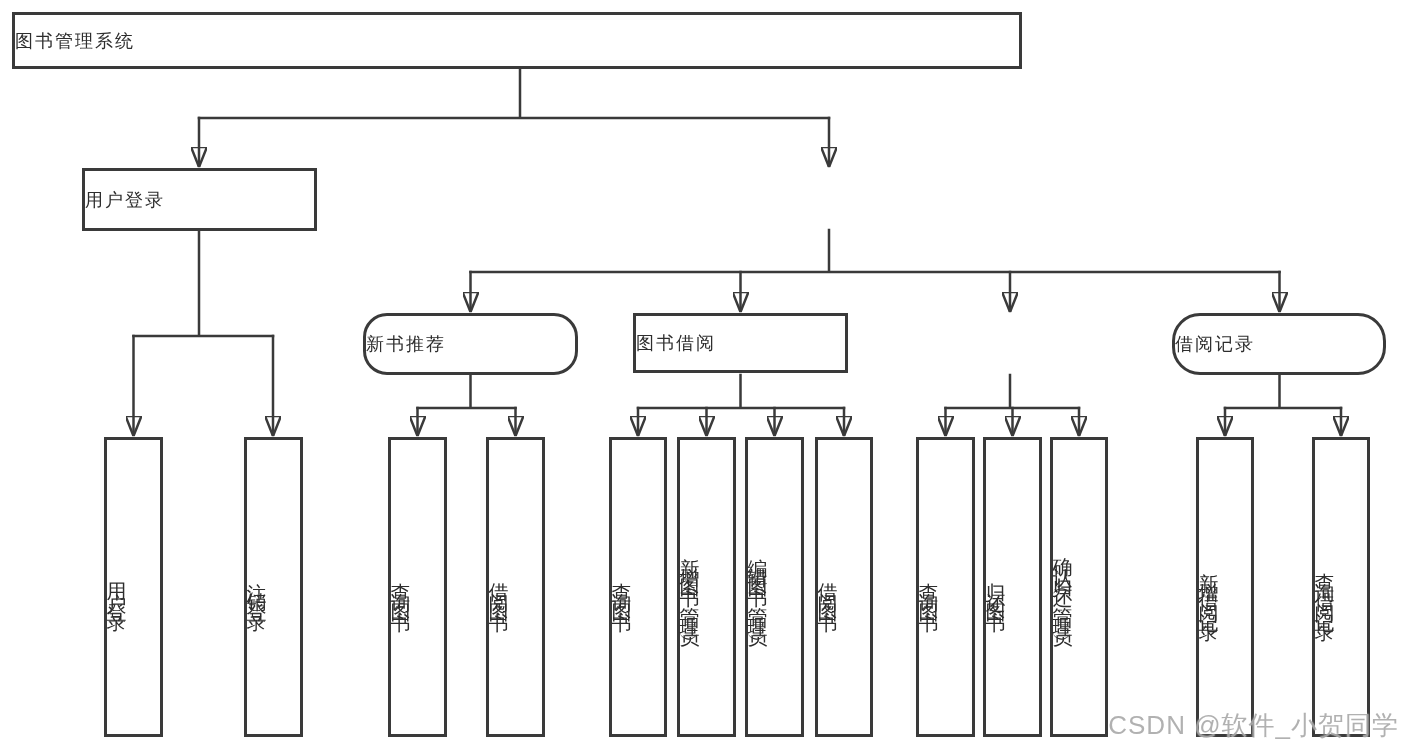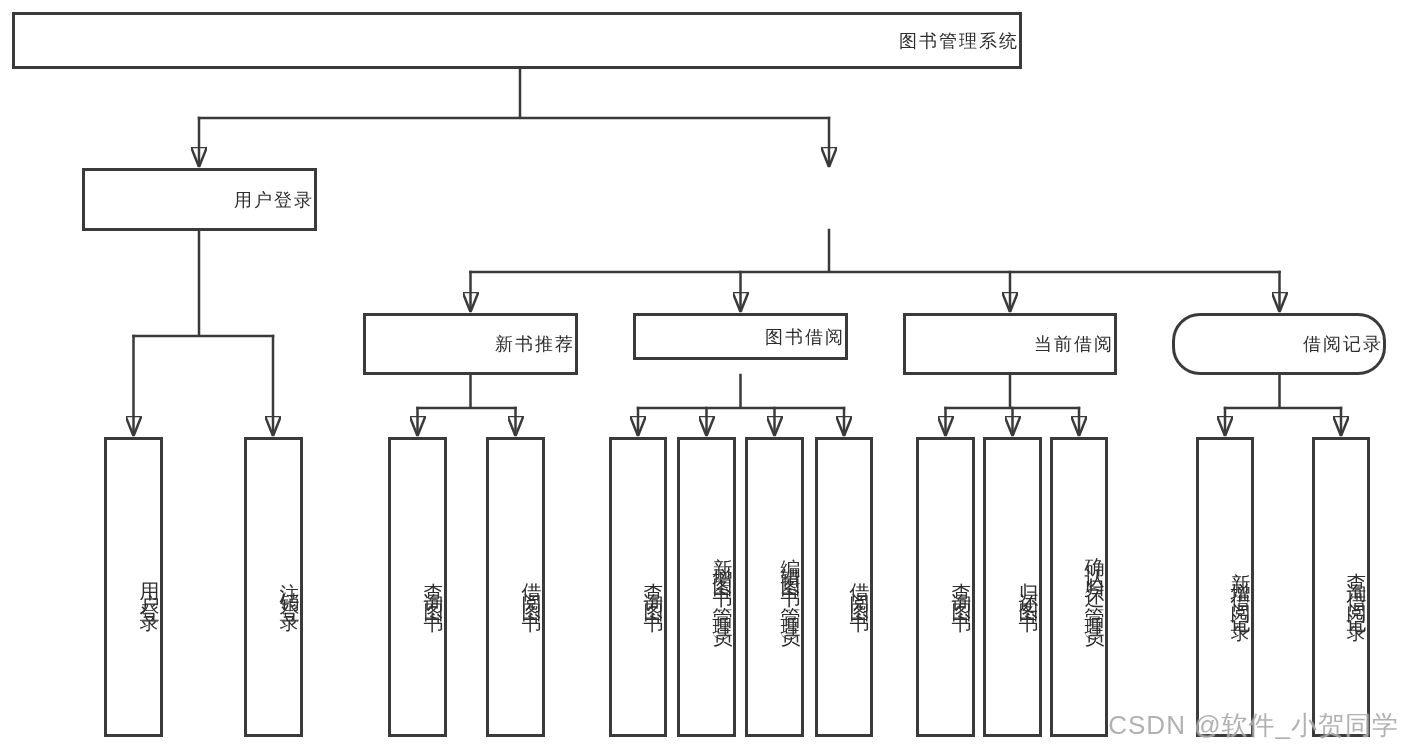--- a/index.html
+++ b/index.html
@@ -31,21 +31,21 @@
     stroke-width: 2.5;
     stroke-linecap: square;
   }
   .box {
     position: absolute;
     box-sizing: border-box;
     border: 3px solid #3a3a3a;
     background: #ffffff;
     display: flex;
     align-items: center;
-    justify-content: flex-end;
+    justify-content: flex-start;
   }
   .box.h .lbl {
     font-size: 18px;
     letter-spacing: 2px;
     white-space: nowrap;
     color: #2d2d2d;
   }
   .box.h.root .lbl {
     font-size: 18px;
   }
@@ -131,28 +131,25 @@
   </svg>
 
   <div class="box h root" style="left:12px; top:12px; width:1010px; height:57px;">
     <span class="lbl">图书管理系统</span>
   </div>
 
   <div class="box h" style="left:82px; top:168px; width:235px; height:63px;">
     <span class="lbl">用户登录</span>
   </div>
 
-  <div class="box h" style="left:363px; top:313px; width:215px; height:62px;">
+  <div class="box h" style="left:363px; top:313px; width:215px; height:62px;border-radius:24px;">
     <span class="lbl">新书推荐</span>
   </div>
-  <div class="box h" style="left:633px; top:313px; width:215px; height:47px;">
+  <div class="box h" style="left:633px; top:313px; width:215px; height:60px;">
     <span class="lbl">图书借阅</span>
-  </div>
-  <div class="box h" style="left:903px; top:313px; width:214px; height:62px;">
-    <span class="lbl">当前借阅</span>
   </div>
   <div class="box h" style="left:1172px; top:313px; width:214px; height:62px;border-radius:28px;">
     <span class="lbl">借阅记录</span>
   </div>
 
   <div class="box v" style="left:104px; top:437px; width:59px; height:300px;">
     <span class="lbl">用户登录</span>
   </div>
   <div class="box v" style="left:244px; top:437px; width:59px; height:300px;">
     <span class="lbl">注销登录</span>

